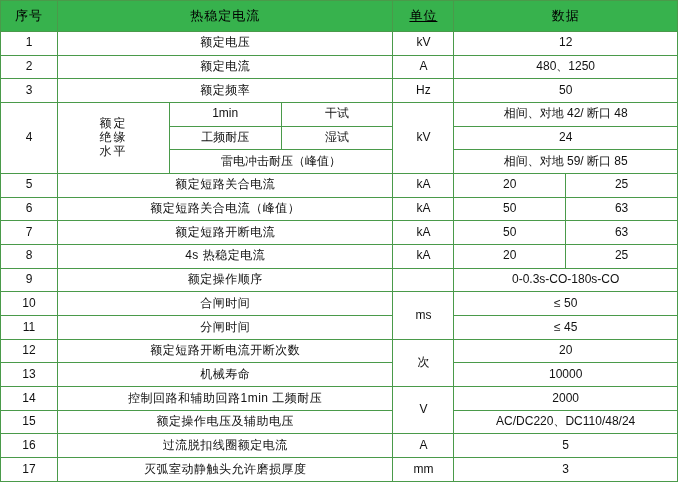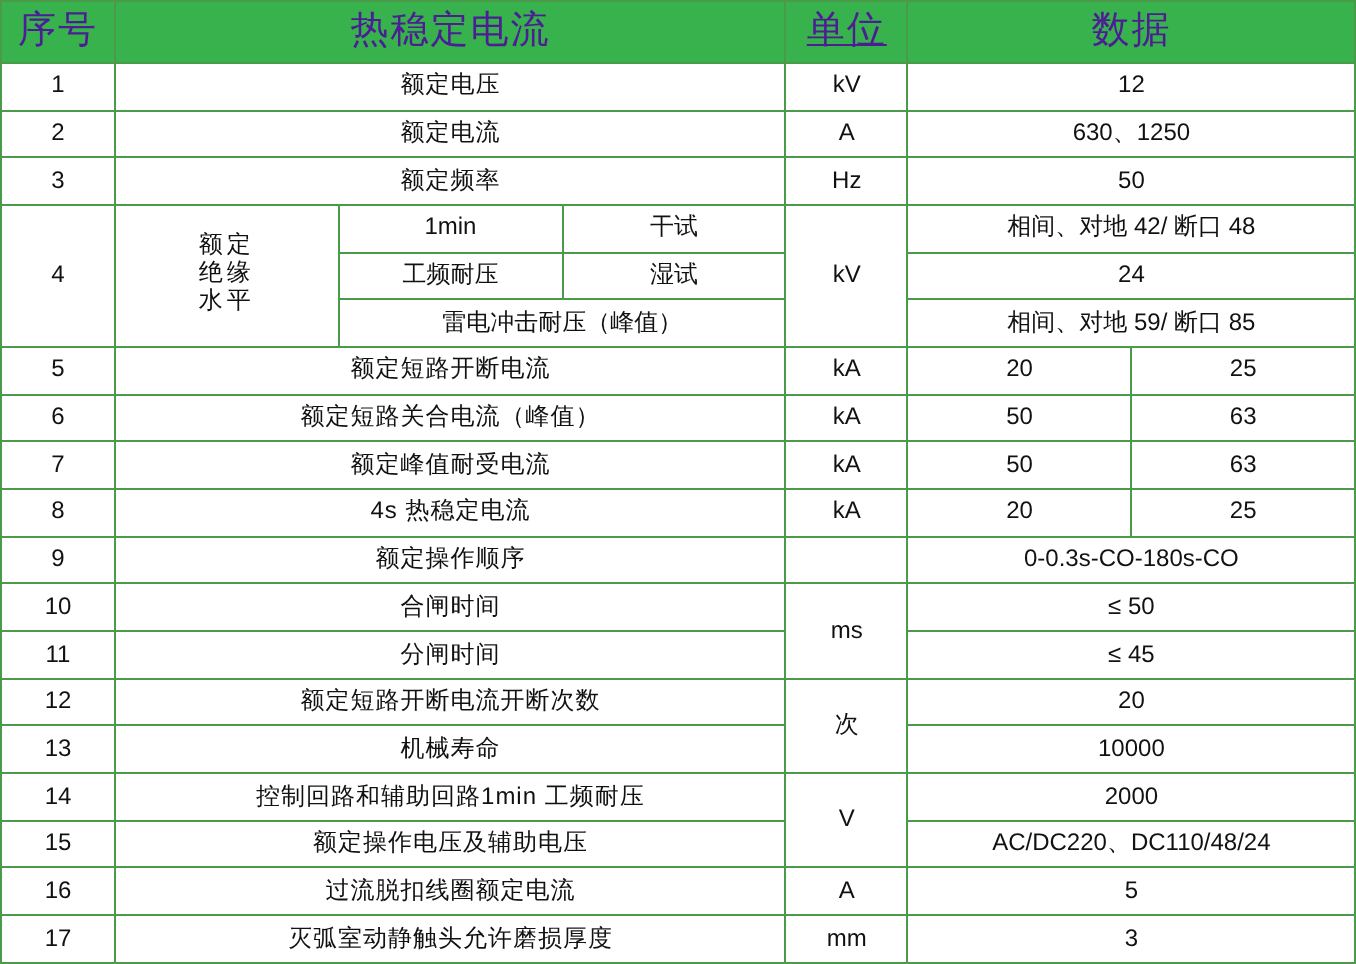--- a/index.html
+++ b/index.html
@@ -20,31 +20,31 @@
   table.spec td,table.spec th{
     border:1px solid #4a9a4a;
     text-align:center;
     vertical-align:middle;
     padding:0 2px;
     font-weight:normal;
     line-height:1.15;
   }
   thead td{
     background:#37b24d;
-    color:#4c1d95;
+    color:#000000;
     font-weight:bold;
-    font-size:19px;
+    font-size:13px;
     letter-spacing:1px;
     height:30px;
   }
   .c-no{width:52px;}
   .c-unit{width:56px;text-decoration:underline;}
   td.name{letter-spacing:0.5px;}
   td.num{font-size:12px;}
-  .sub-a{width:60px;font-family:Liberation Mono, monospace;}
+  .sub-a{width:60px;}
   .sub-b{width:130px;}
   .sub-c{width:70px;}
   .nowrap{white-space:nowrap;margin-top:37px;}
   .lvl{letter-spacing:2px;line-height:1.45;}
 </style>
 </head>
 <body>
 
 <table class="spec">
   <thead>
@@ -61,21 +61,21 @@
       <td>1</td>
       <td colspan="3" class="name">额定电压</td>
       <td>kV</td>
       <td colspan="2" class="num">12</td>
     </tr>
 
     <tr>
       <td>2</td>
       <td colspan="3" class="name">额定电流</td>
       <td>A</td>
-      <td colspan="2" class="num">630、1250</td>
+      <td colspan="2" class="num">480、1250</td>
     </tr>
 
     <tr>
       <td>3</td>
       <td colspan="3" class="name">额定频率</td>
       <td>Hz</td>
       <td colspan="2" class="num">50</td>
     </tr>
 
     <tr>
@@ -91,35 +91,35 @@
       <td class="sub-c">湿试</td>
       <td colspan="2" class="num">24</td>
     </tr>
     <tr>
       <td colspan="2" class="nowrap">雷电冲击耐压（峰值）</td>
       <td colspan="2" class="num">相间、对地 59/ 断口 85</td>
     </tr>
 
     <tr>
       <td>5</td>
-      <td colspan="3" class="name">额定短路开断电流</td>
+      <td colspan="3" class="name">额定短路关合电流</td>
       <td>kA</td>
       <td class="num">20</td>
       <td class="num">25</td>
     </tr>
     <tr>
       <td>6</td>
       <td colspan="3" class="name">额定短路关合电流（峰值）</td>
       <td>kA</td>
       <td class="num">50</td>
       <td class="num">63</td>
     </tr>
     <tr>
       <td>7</td>
-      <td colspan="3" class="name">额定峰值耐受电流</td>
+      <td colspan="3" class="name">额定短路开断电流</td>
       <td>kA</td>
       <td class="num">50</td>
       <td class="num">63</td>
     </tr>
     <tr>
       <td>8</td>
       <td colspan="3" class="name">4s 热稳定电流</td>
       <td>kA</td>
       <td class="num">20</td>
       <td class="num">25</td>

